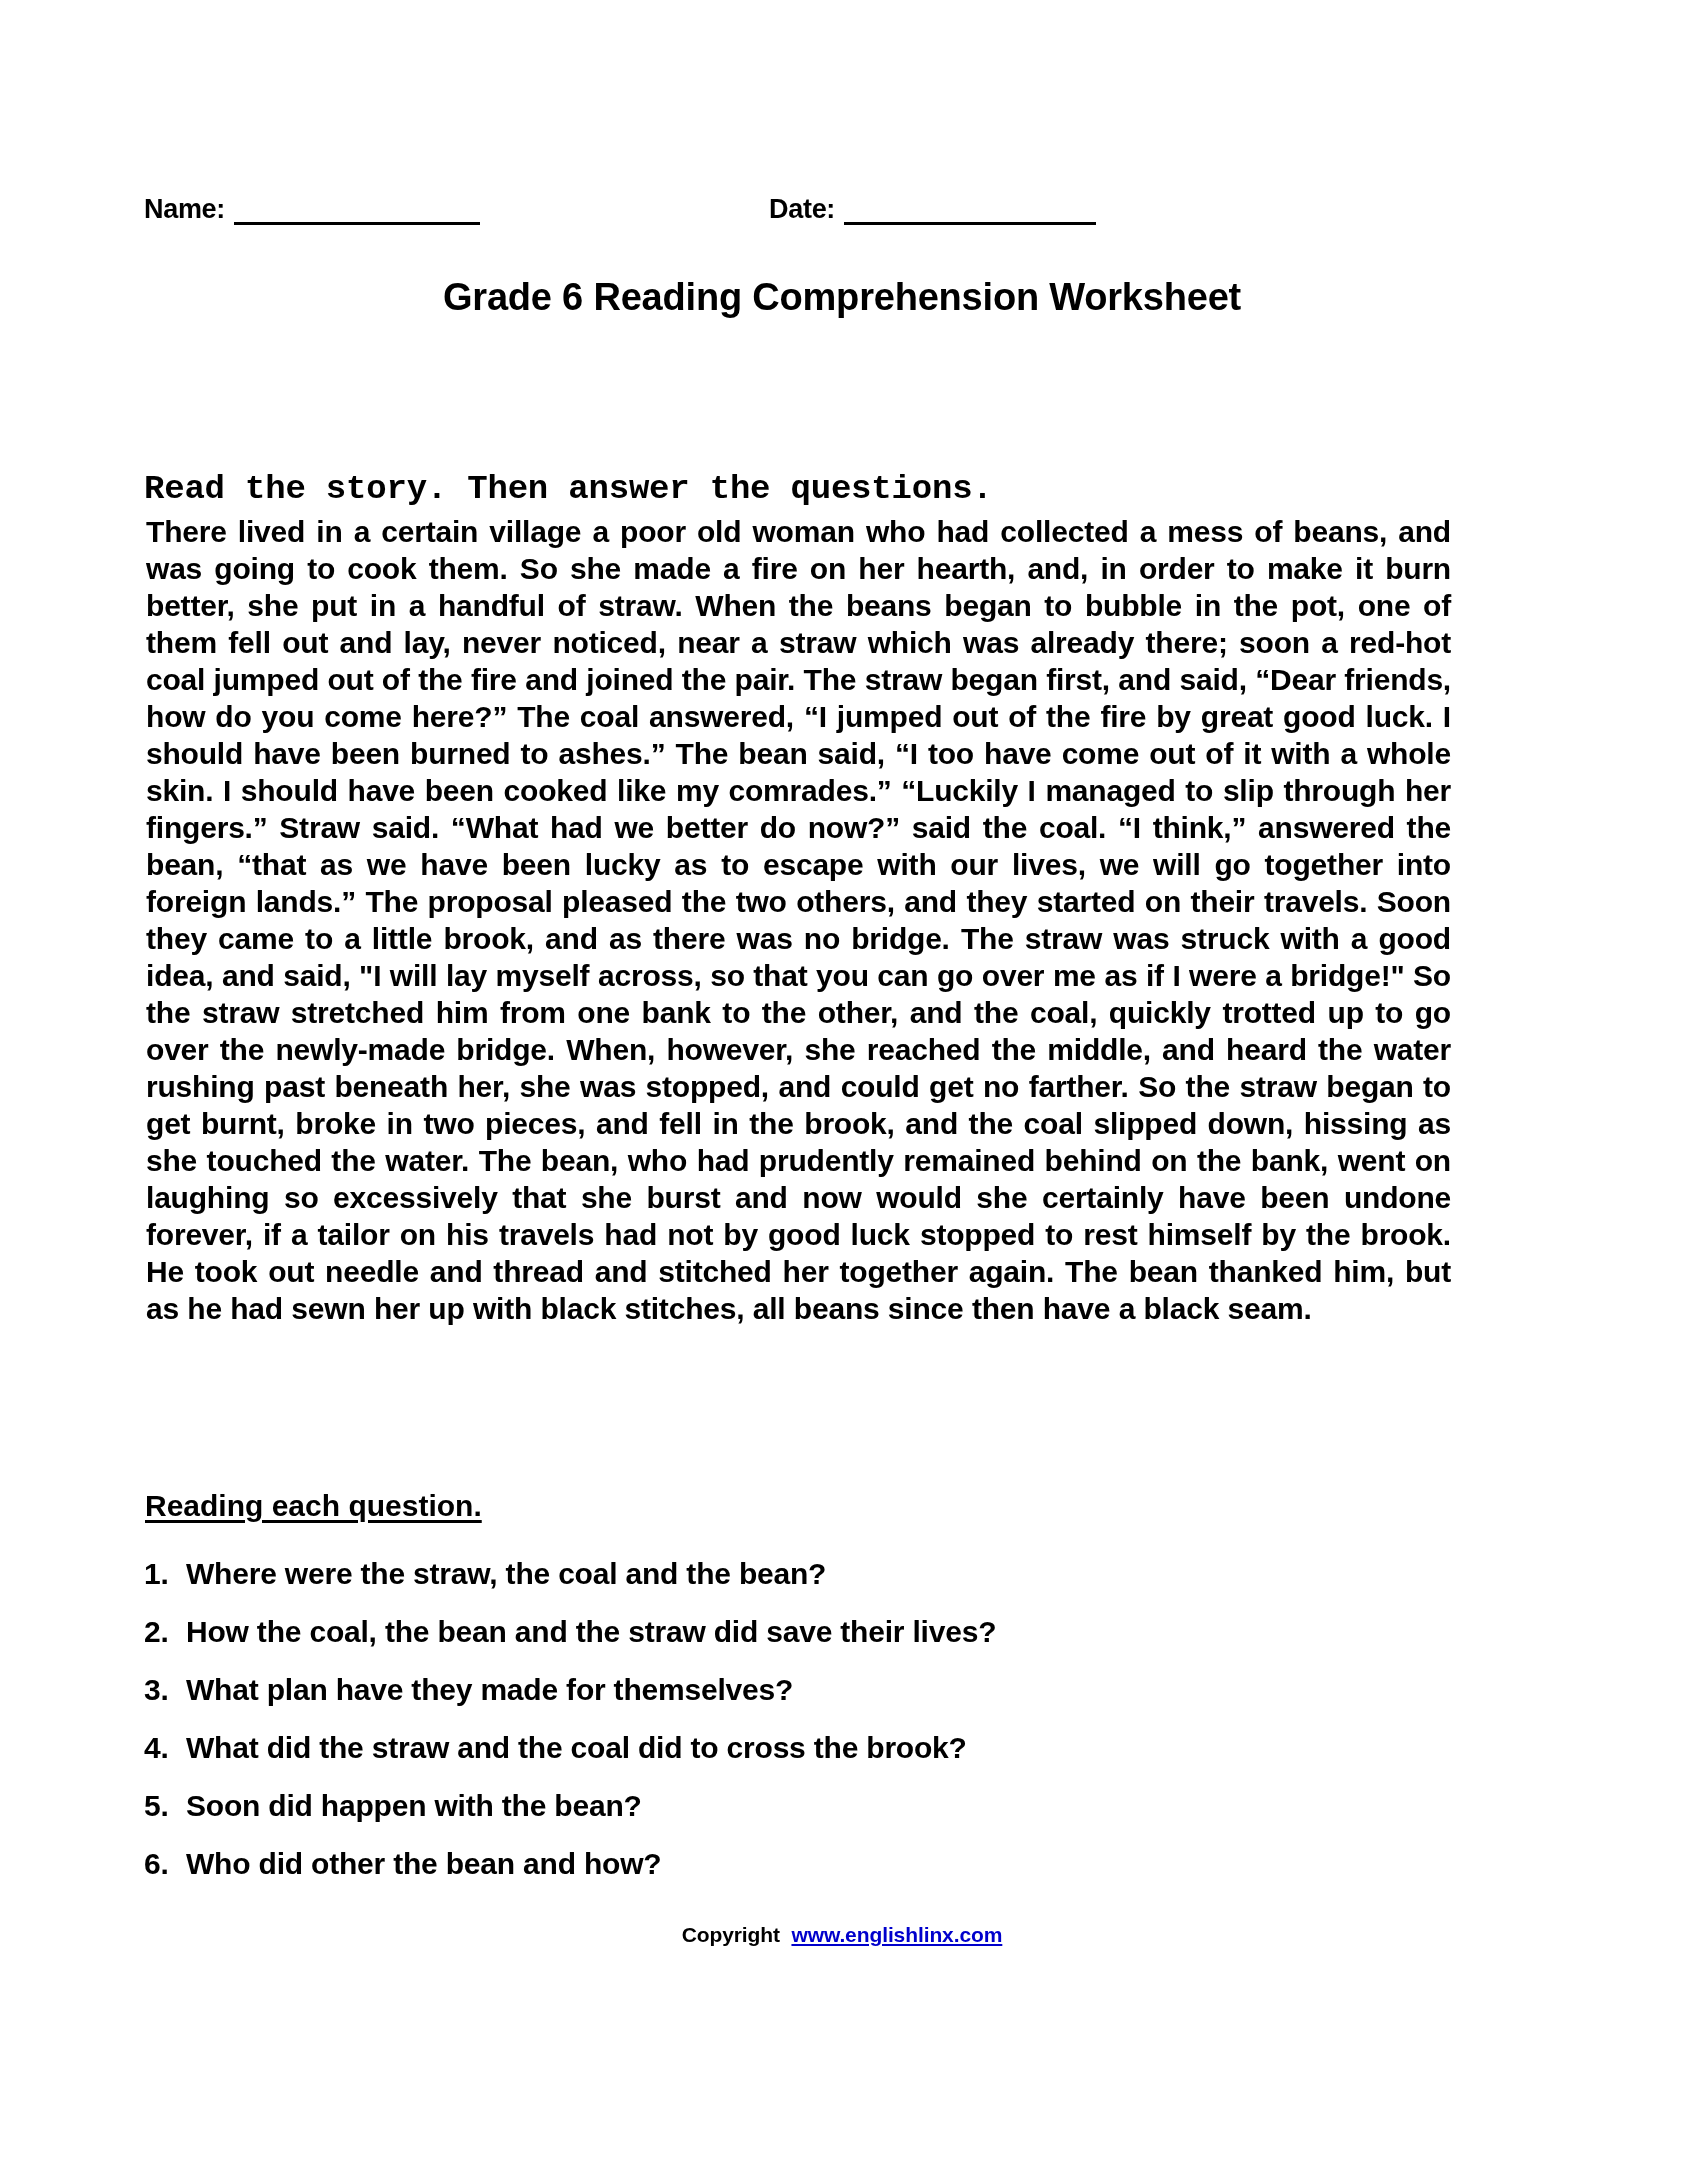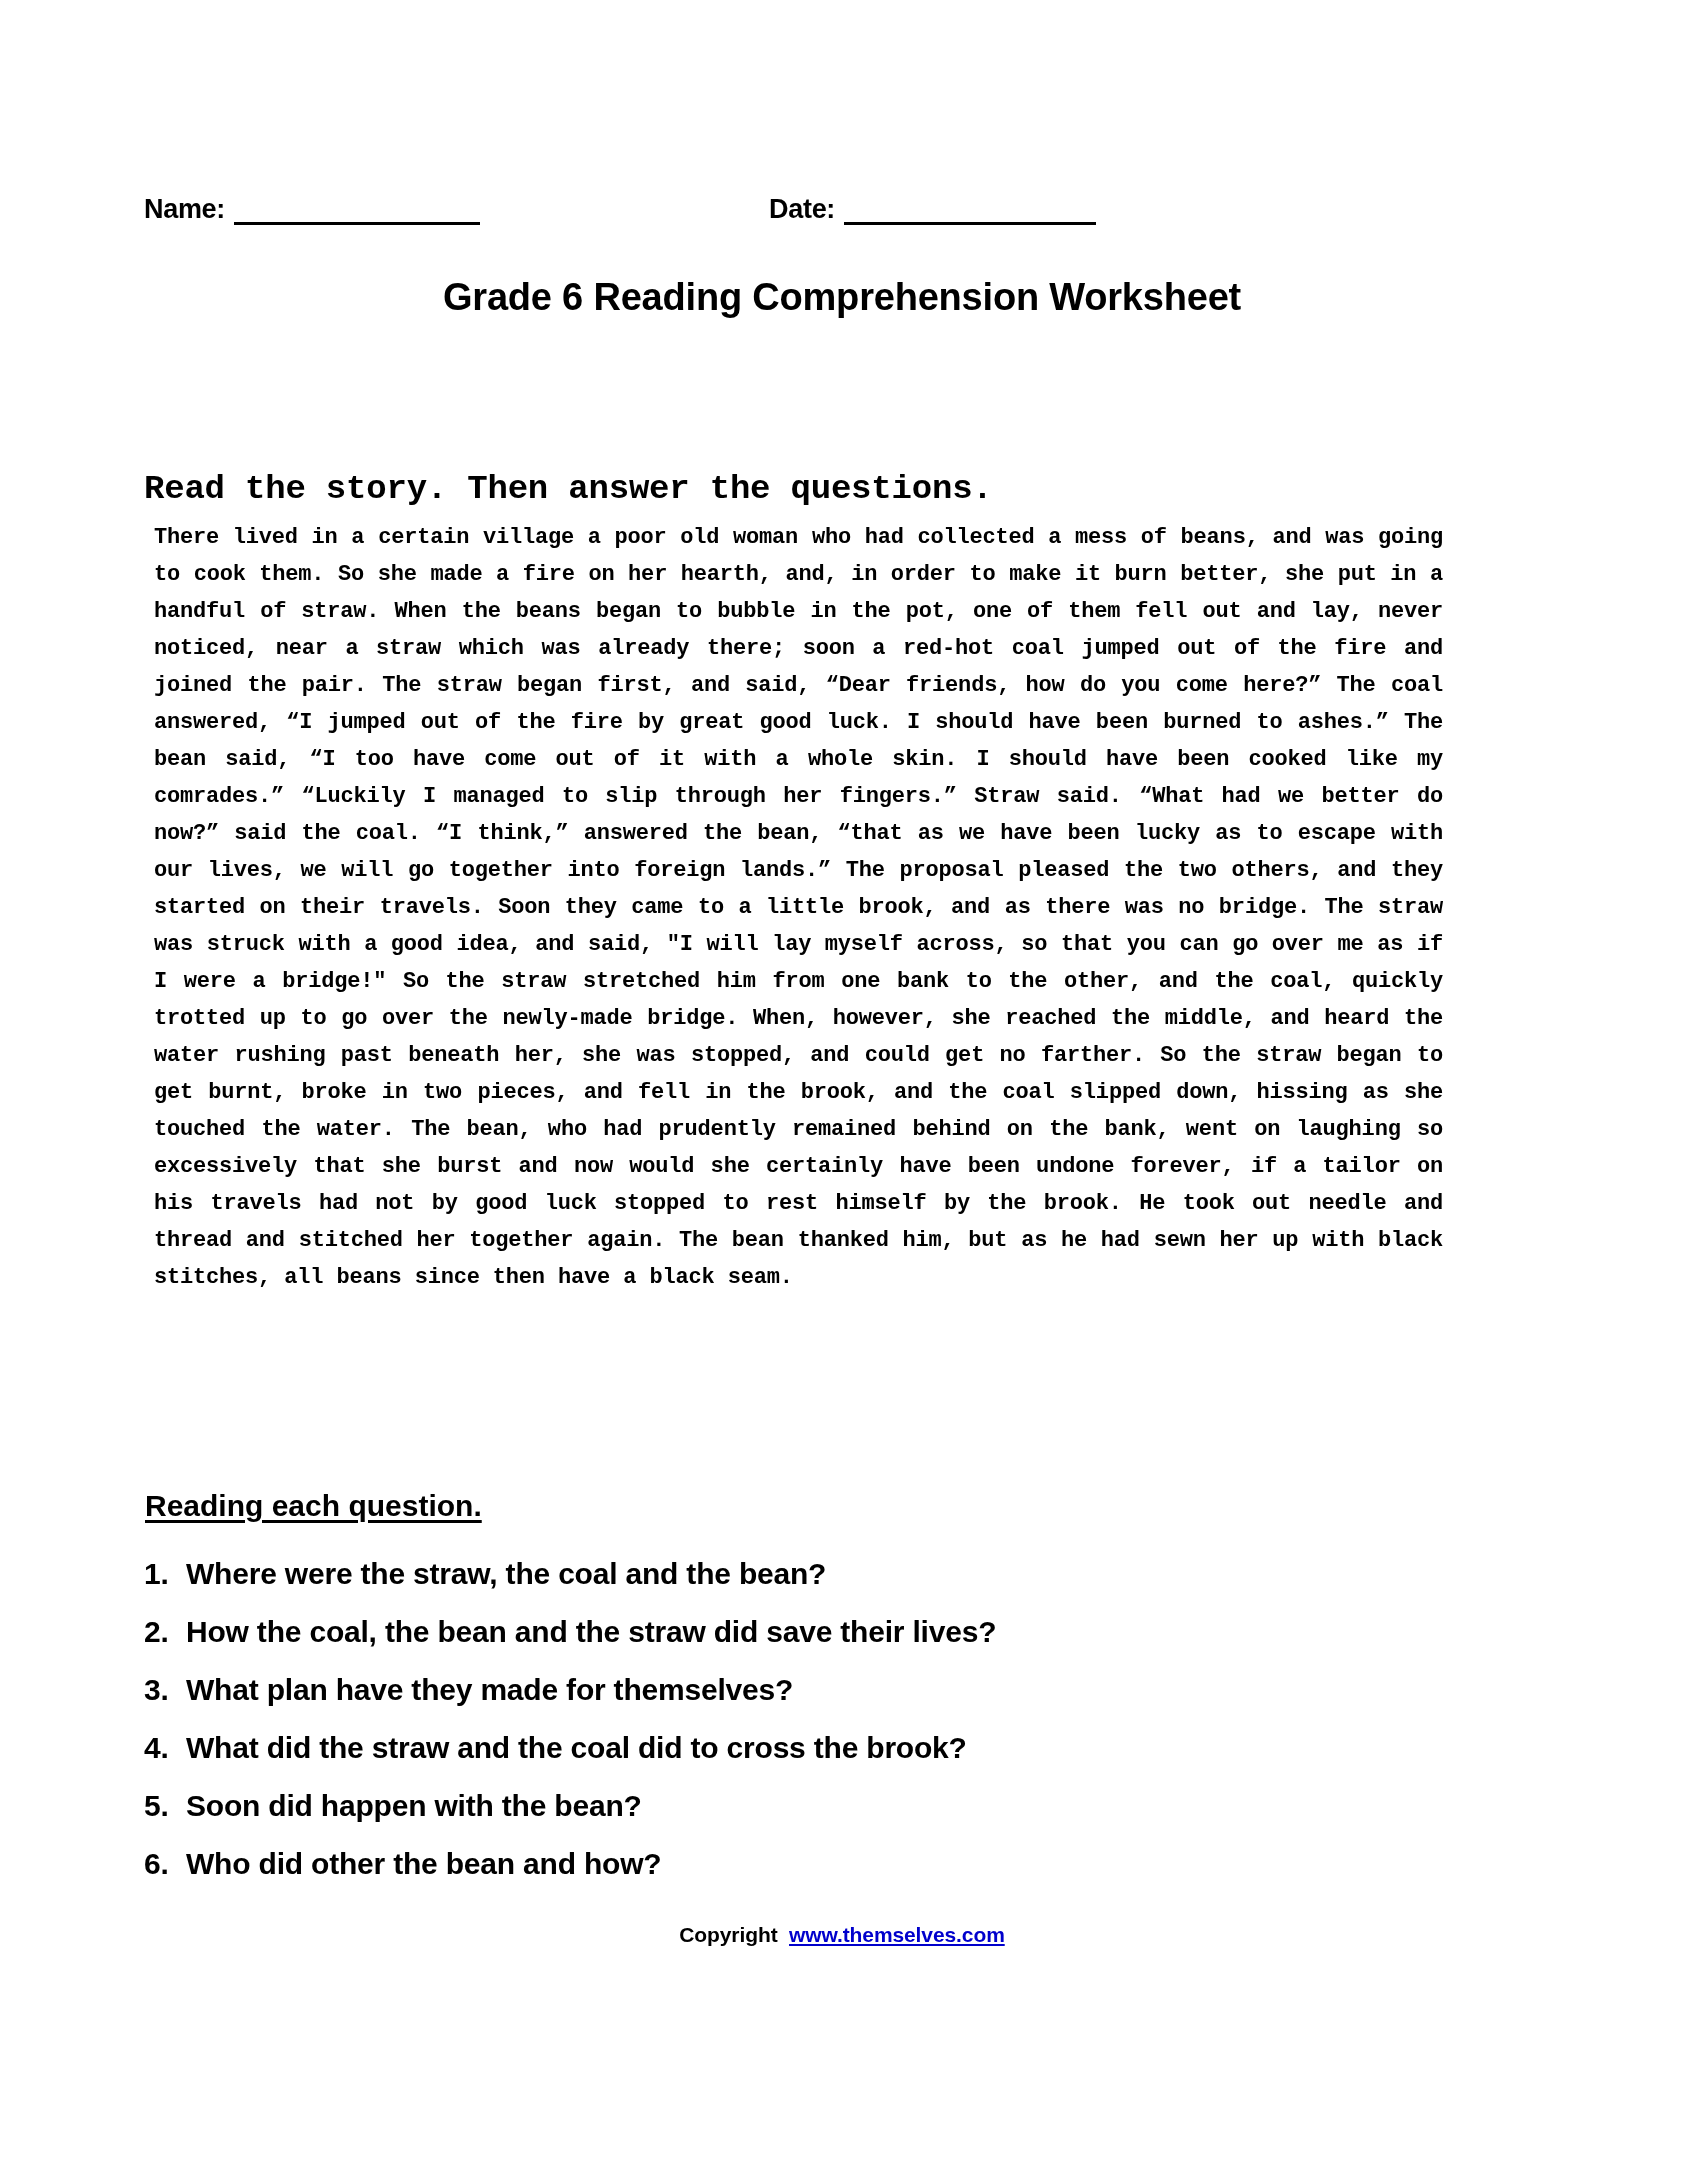--- a/index.html
+++ b/index.html
@@ -97,29 +97,29 @@
     font-family: Liberation Mono, monospace;
     font-weight: bold;
     font-stretch: condensed;
     font-size: 34px;
     line-height: 40px;
     letter-spacing: -0.2px;
     margin: 0 0 4px 0;
     white-space: nowrap;
   }
   .passage {
-    font-family: Liberation Mono, monospace;
-    font-weight: bold;
-    font-stretch: condensed;
-    font-size: 22px;
+    font-family: Liberation Sans, sans-serif;
+    font-weight: bold;
+    font-stretch: condensed;
+    font-size: 30px;
     line-height: 37px;
     letter-spacing: -0.2px;
     text-align: justify;
     text-justify: inter-word;
-    margin: 10px;
+    margin: 2px;
     word-spacing: 0.2px;
   }
 
   
   .answer-heading {
     position: absolute;
     left: 145px;
     top: 1471px;
     font-family: "Liberation Sans", sans-serif;
     font-weight: bold;
@@ -231,17 +231,17 @@
         <span class="q-text">Soon did happen with the bean?</span>
       </li>
       <li class="question-item">
         <span class="q-num">6.</span>
         <span class="q-text">Who did other the bean and how?</span>
       </li>
     </ol>
 
   <div class="footer">
     <span>Copyright</span>
-    <span>&nbsp;</span><a class="footer-link" href="#" style="color: rgb(0, 0, 204);">www.themselves.com</a>
+    <span>&nbsp;</span><a class="footer-link" href="#" style="color: rgb(0, 0, 204);">www.englishlinx.com</a>
   </div>
 
 </div>
 
 
 </body></html>

